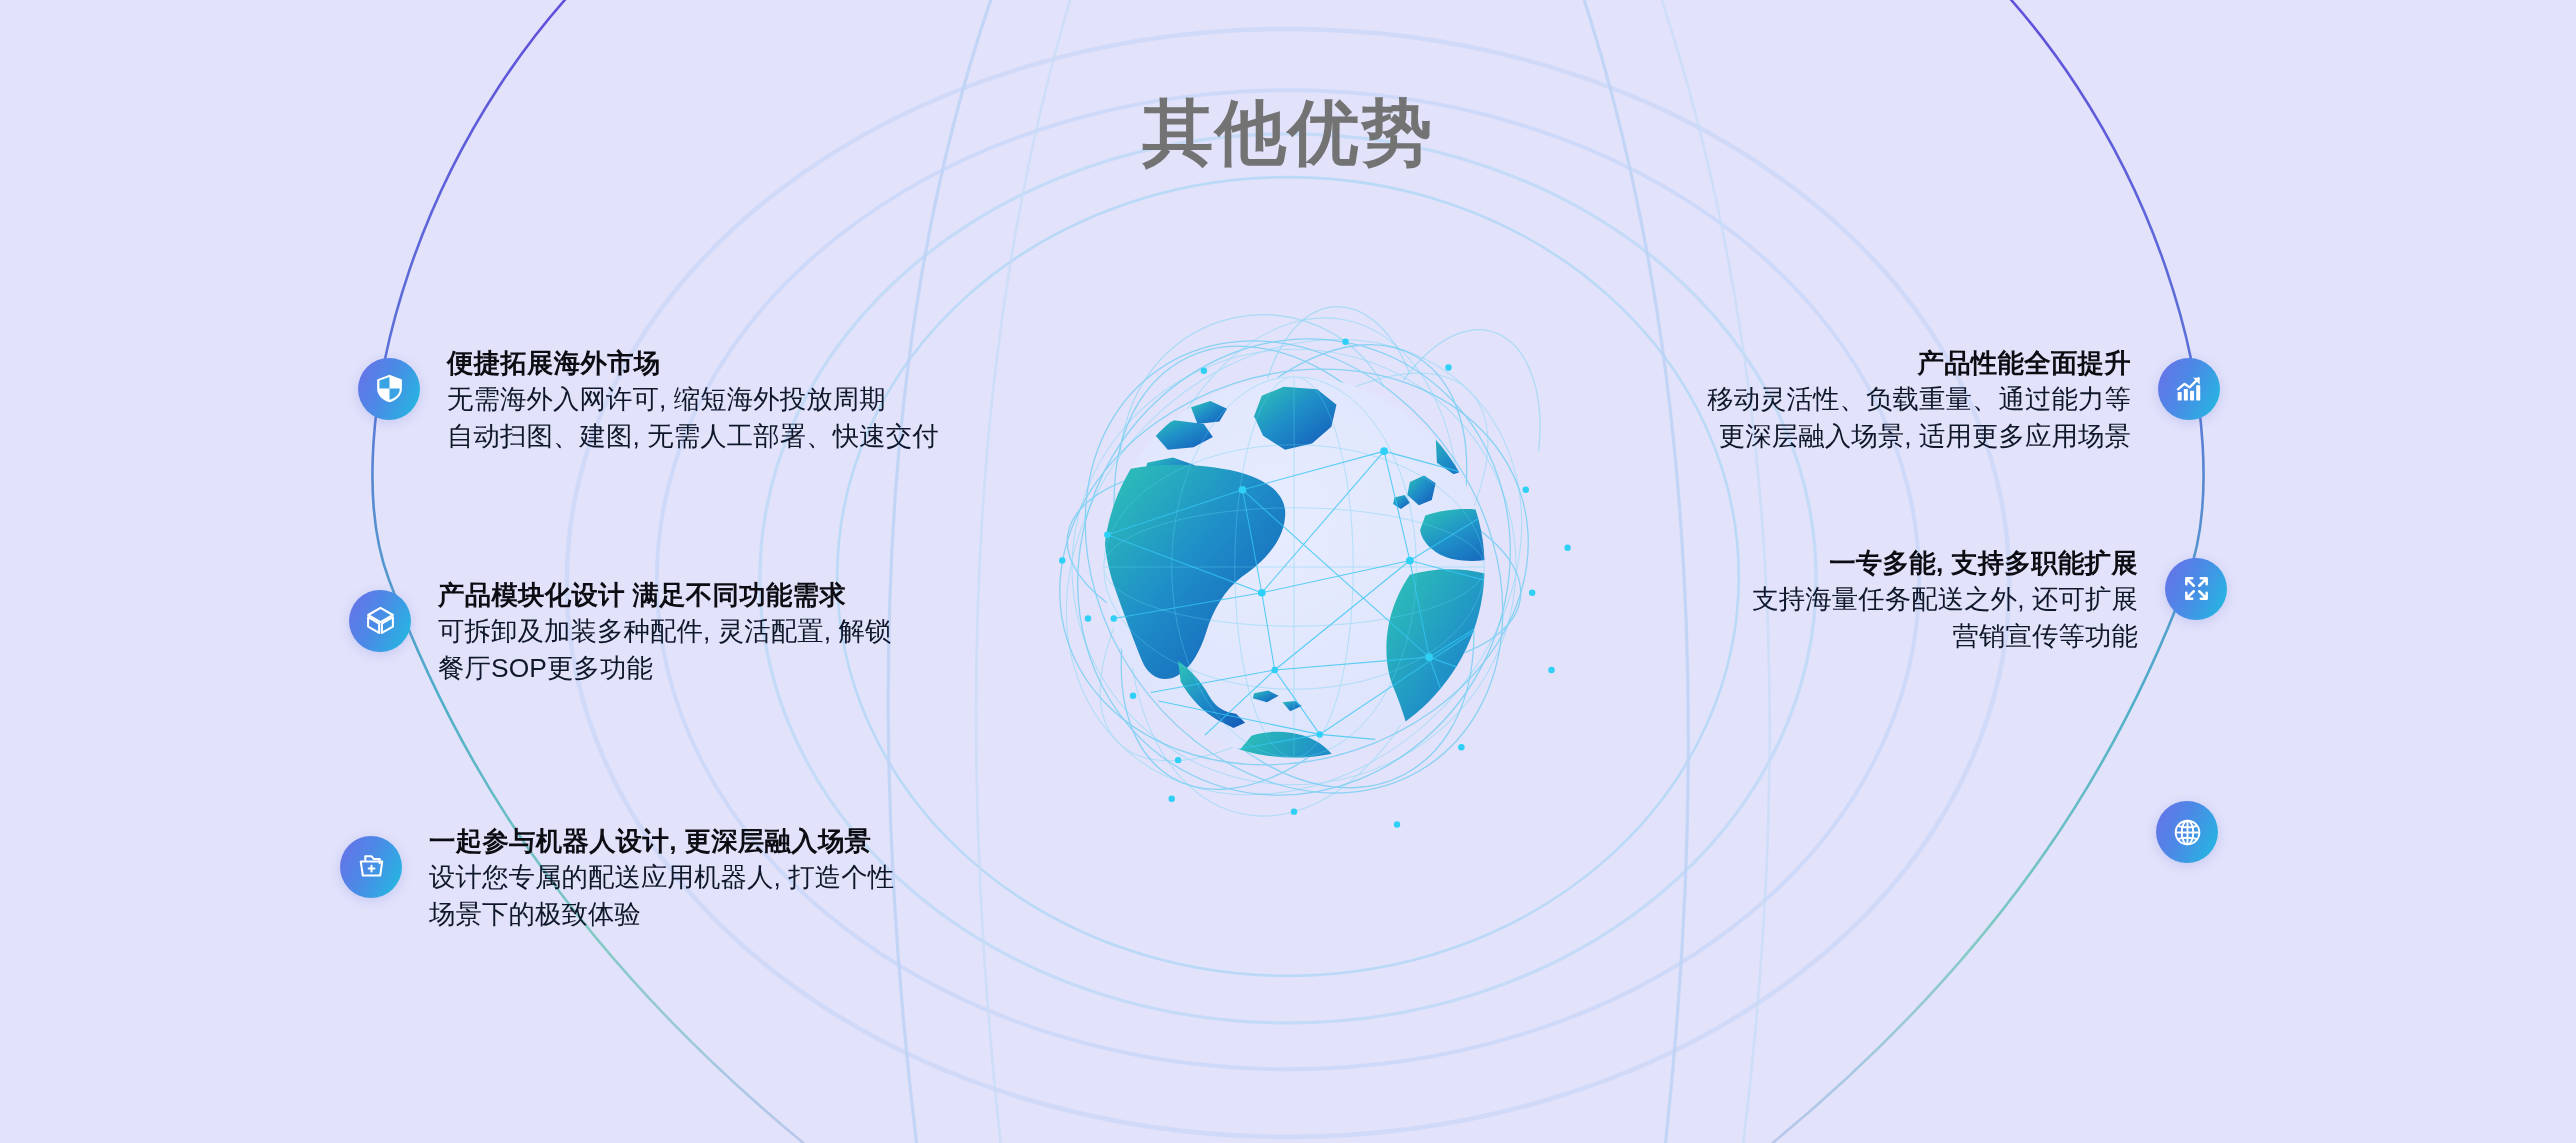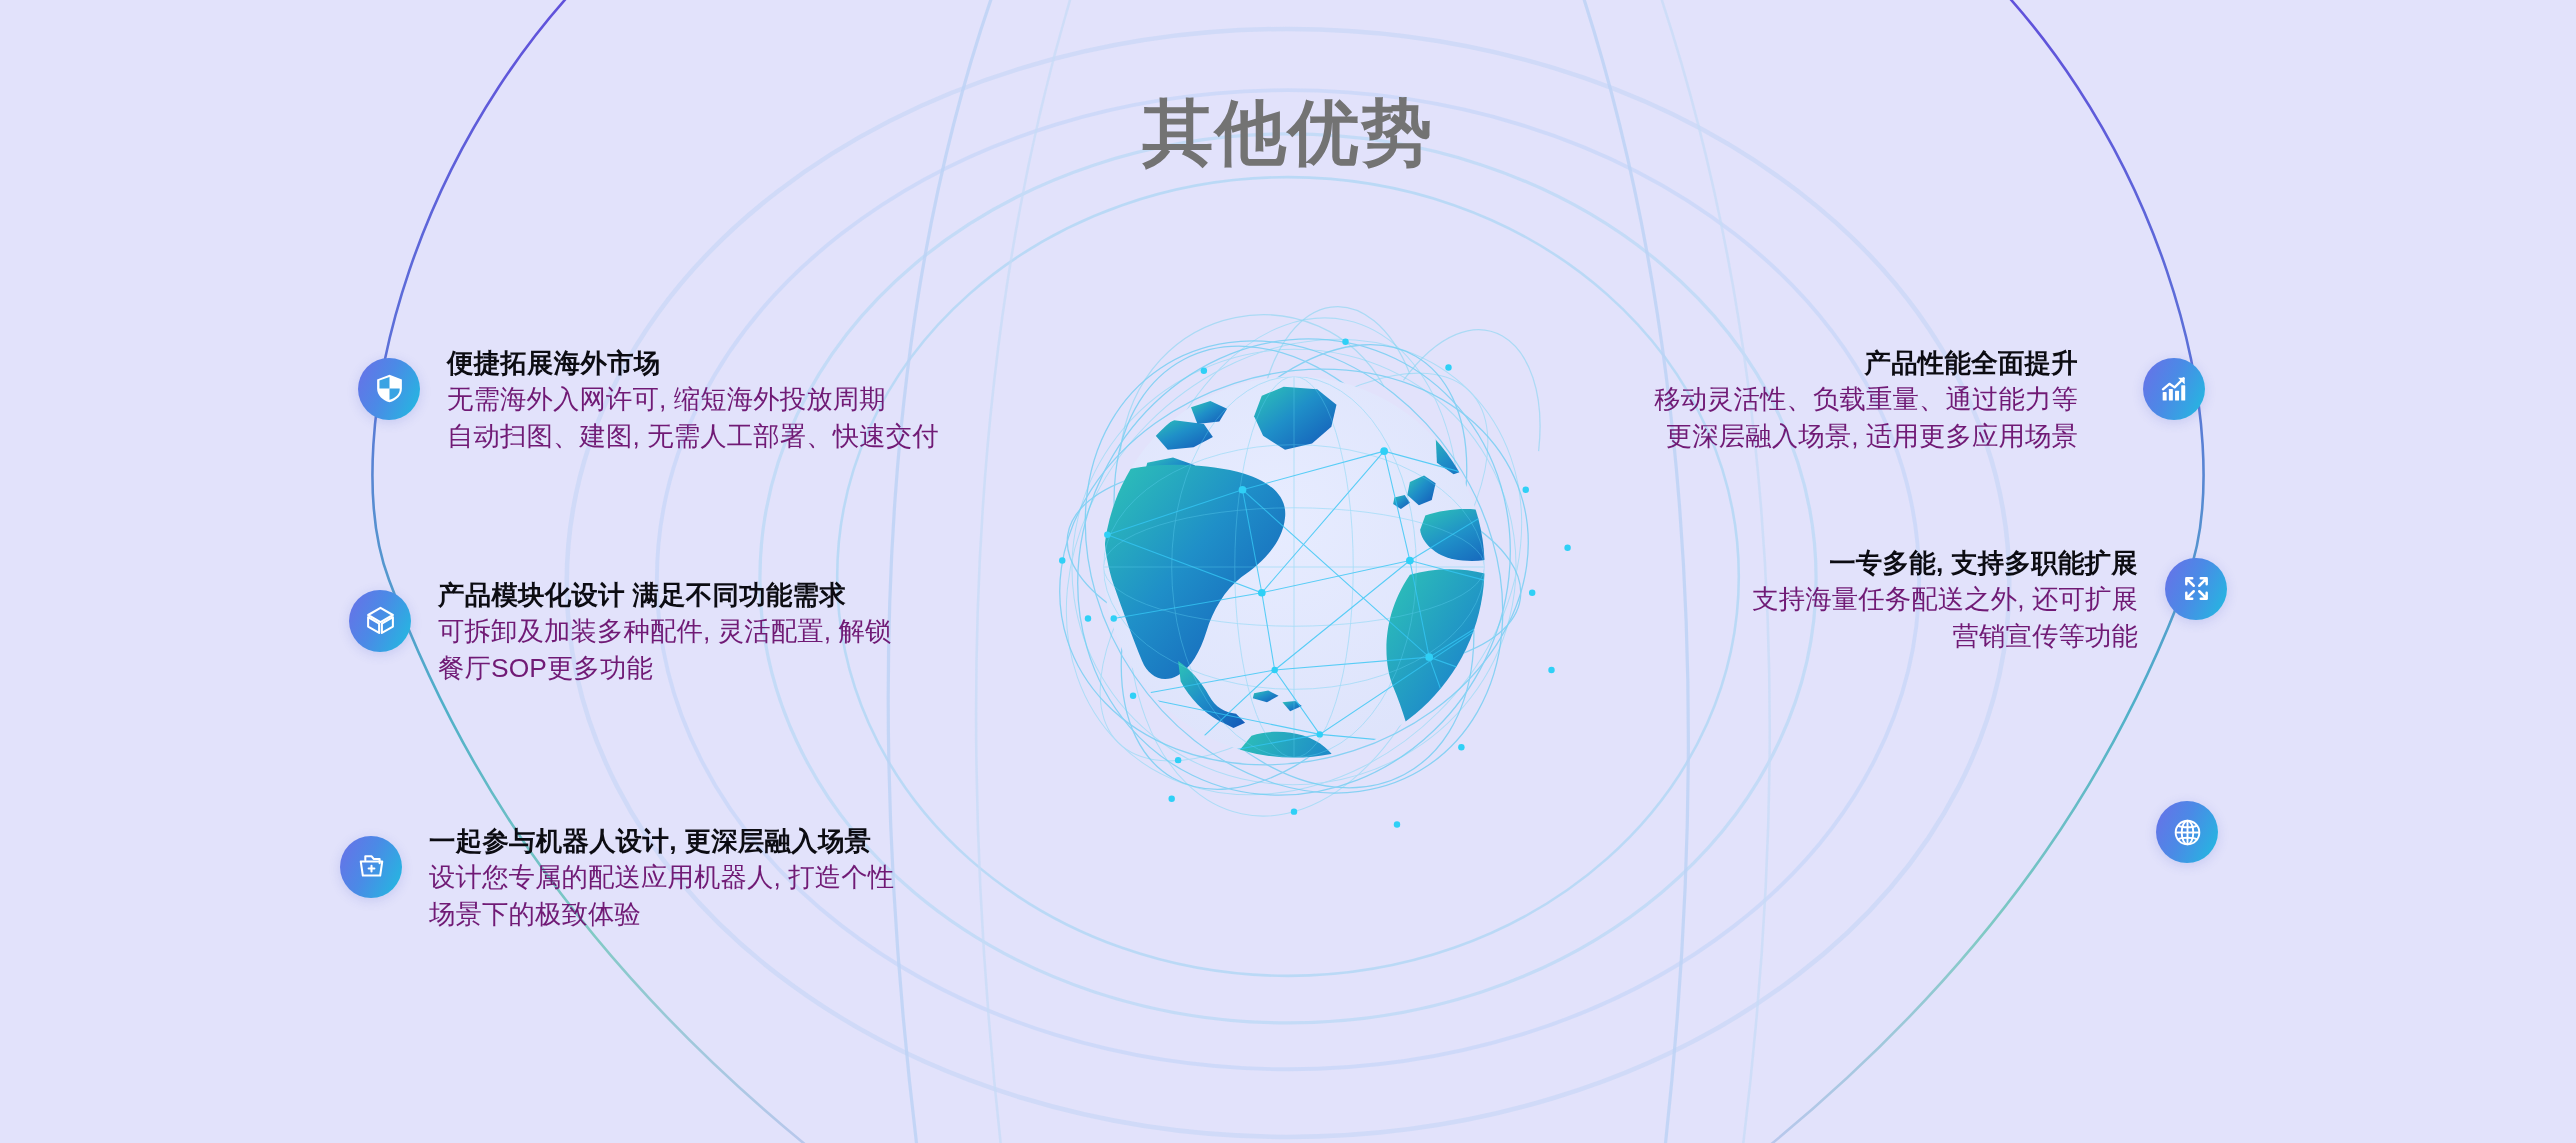--- a/index.html
+++ b/index.html
@@ -79,32 +79,32 @@
     font-weight: 700;
     color: #0c0c12;
     line-height: 1.32;
     letter-spacing: 0.3px;
     white-space: nowrap;
     margin-top: 24px;
   }
   .feature-line {
     font-size: 26.4px;
     font-weight: 400;
-    color: #701a75;
+    color: #0f172a;
     line-height: 1.42;
     letter-spacing: 0.1px;
     white-space: nowrap;
   }
 
   
   #feature-0 { left: 358px;  top: 322px; }
   #feature-1 { left: 349px;  top: 554px; }
   #feature-2 { left: 340px;  top: 800px; }
   
-  #feature-3 { right: 371px; top: 322px; gap: 38px; }
+  #feature-3 { right: 356px; top: 322px; }
   #feature-4 { right: 349px; top: 522px; }
   #feature-5 { right: 358px; top: 801px; }
 </style>
 </head>
 <body>
 
 <div id="stage">
 
   <svg id="bg-layer" viewBox="0 0 4000 1776" preserveAspectRatio="none">
     <defs>

